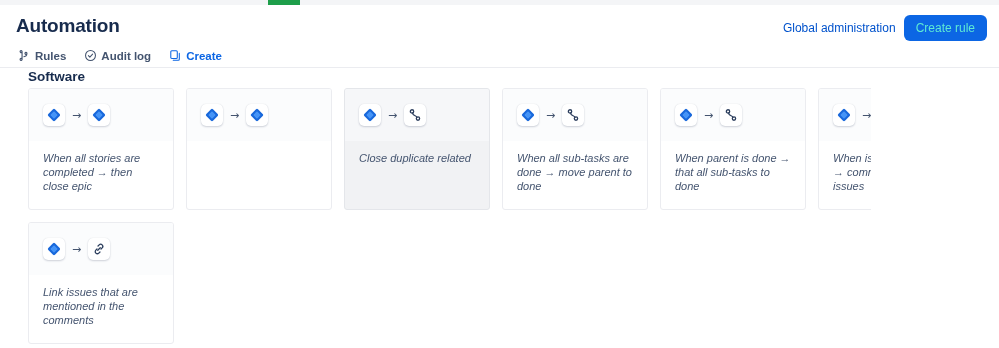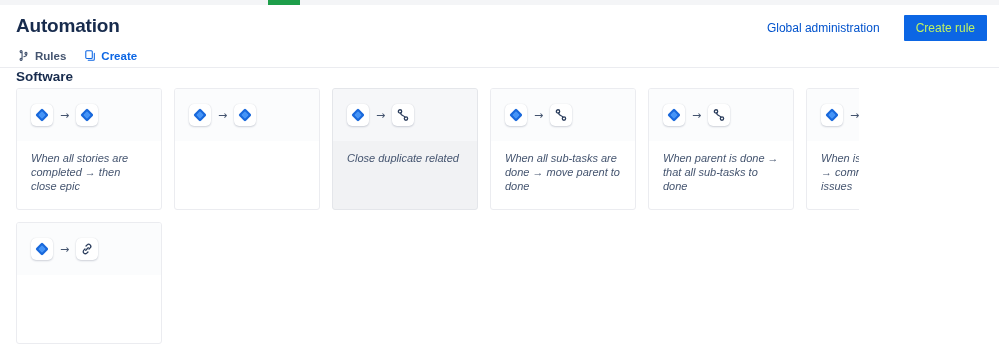--- a/index.html
+++ b/index.html
@@ -56,35 +56,35 @@
     color: #172b4d;
     letter-spacing: -0.2px;
   }
 
   .header-actions {
     position: absolute;
     right: 12px;
     top: 10px;
     display: flex;
     align-items: center;
-    gap: 24px;
+    gap: 8px;
   }
   .global-admin-link {
     font-size: 12px;
     color: #0052cc;
     font-weight: 500;
     text-decoration: none;
     cursor: pointer;
     white-space: nowrap;
   }
   .create-rule-btn {
     background: #0c66e4;
-    color: #bef264;
+    color: #5eead4;
     border: none;
-    border-radius: 1px;
+    border-radius: 6px;
     font-size: 12px;
     font-weight: 500;
     font-family: "Liberation Sans", sans-serif;
     padding: 0 12px;
     height: 26px;
     line-height: 26px;
     cursor: pointer;
     white-space: nowrap;
   }
 
@@ -118,21 +118,21 @@
     width: 13px; height: 13px;
     align-items: center;
     justify-content: center;
   }
   .tab .tab-icon svg { display: block; }
 
   
   .content {
     position: absolute;
     top: 68px;
-    left: 0;
+    left: 12px;
     width: 859px;
     bottom: 0;
     background: #ffffff;
     overflow: hidden;
   }
 
   .section-title {
     position: absolute;
     left: 16px;
     top: 0px;
@@ -232,20 +232,29 @@
     <div class="tabs">
       <div class="tab">
         <span class="tab-icon">
           <svg width="13" height="13" viewBox="0 0 16 16" fill="none">
             <path d="M5 3.2v9.6M5 3.2a1.2 1.2 0 1 0 0 .01M5 12.8a1.2 1.2 0 1 0 0 .01M11 5.4a1.2 1.2 0 1 0 0 .01M10.8 6.6c0 2-1.6 2.6-3.6 2.9" stroke="#44546f" stroke-width="1.4" stroke-linecap="round"></path>
           </svg>
         </span>
         <span>Rules</span>
       </div>
 
+      <div class="tab">
+        <span class="tab-icon">
+          <svg width="13" height="13" viewBox="0 0 16 16" fill="none">
+            <circle cx="8" cy="8" r="6.1" stroke="#44546f" stroke-width="1.3"></circle>
+            <path d="M5.4 8.1l1.8 1.9 3.4-3.7" stroke="#44546f" stroke-width="1.3" stroke-linecap="round" stroke-linejoin="round"></path>
+          </svg>
+        </span>
+        <span>Audit log</span>
+      </div>
 
       <div class="tab active">
         <span class="tab-icon">
           <svg width="13" height="13" viewBox="0 0 16 16" fill="none">
             <rect x="2.2" y="2.2" width="8" height="9.4" rx="1.2" stroke="#0c66e4" stroke-width="1.3"></rect>
             <path d="M5.2 13.8h6.3a1.2 1.2 0 0 0 1.2-1.2V5.4" stroke="#0c66e4" stroke-width="1.3" stroke-linecap="round"></path>
           </svg>
         </span>
         <span>Create</span>
       </div>
@@ -375,17 +384,18 @@
             </span>
             <span class="arrow-glyph">→</span>
             <span class="icon-chip">
               <svg width="14" height="14" viewBox="0 0 16 16" fill="none">
                 <path d="M6.6 9.4L9.4 6.6" stroke="#2c3e5d" stroke-width="1.5" stroke-linecap="round"></path>
                 <path d="M6.9 4.6l1.3-1.3a2.4 2.4 0 0 1 3.4 3.4l-1.3 1.3" stroke="#2c3e5d" stroke-width="1.5" stroke-linecap="round"></path>
                 <path d="M9.1 11.4l-1.3 1.3a2.4 2.4 0 0 1-3.4-3.4l1.3-1.3" stroke="#2c3e5d" stroke-width="1.5" stroke-linecap="round"></path>
               </svg>
             </span>
           </div>
+          <div class="card-label">Link issues that are mentioned in the comments</div>
         </div>
       </div>
   </div>
 
 </div>
 
 </body></html>

